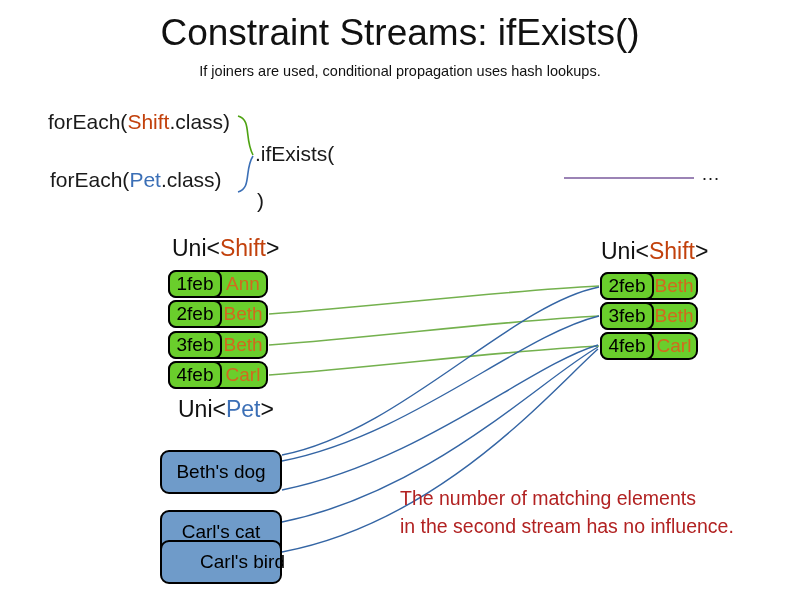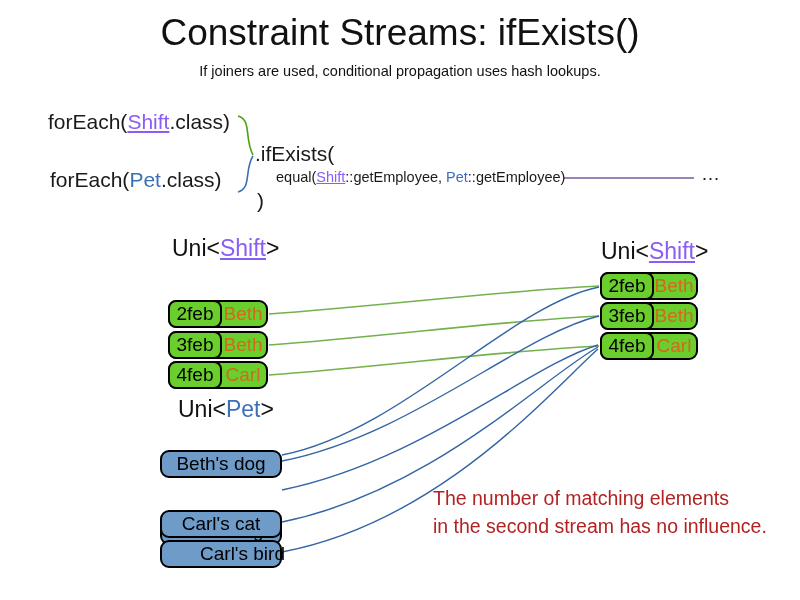--- a/index.html
+++ b/index.html
@@ -6,41 +6,41 @@
   #stage{
     position:relative;width:800px;height:600px;overflow:hidden;background:#ffffff;
     font-family:"Liberation Sans",sans-serif;color:#000;
   }
   #lines{position:absolute;left:0;top:0;z-index:1;}
   .abs{position:absolute;z-index:2;white-space:nowrap;}
   .slide-title{width:800px;text-align:center;top:12px;left:0;font-size:37px;letter-spacing:0px;color:#111;}
   .slide-subtitle{width:800px;text-align:center;top:63px;left:0;font-size:14.5px;color:#111;}
   .code{font-size:21px;color:#1a1a1a;}
   .code-small{font-size:14.5px;color:#1a1a1a;}
-  .green-t{color:#8b5cf6;text-decoration:underline;}
+  .green-t{color:#c2410c;}
   .blue-t{color:#3b6fb6;}
   .orange-t{color:#d2691e;}
   .uni-title{font-size:23px;color:#111;}
   .shift-row{
     display:flex;align-items:stretch;box-sizing:border-box;
     background:#6ace2c;border:2px solid #000;border-radius:9px;height:28px;
   }
   .date-cell{
     box-sizing:border-box;display:flex;align-items:center;justify-content:center;
     background:#6ace2c;border:2px solid #000;border-radius:8px;
     margin:-2px;width:54px;font-size:19px;color:#000;z-index:3;
   }
   .name-cell{
     flex:1;display:flex;align-items:center;justify-content:center;
     font-size:19px;
   }
   .pet-row{
     box-sizing:border-box;display:flex;align-items:center;justify-content:center;
     background:#6f9bc9;border:2px solid #000;border-radius:9px;
-    width:122px;height:28px;font-size:19px;color:#000;
+    width:122px;height:44px;font-size:19px;color:#000;
   }
   .note{font-size:19.5px;line-height:28px;color:#b22222;}
   .ellipsis{font-size:19px;color:#1a1a1a;}
 </style>
 </head>
 <body>
 
 <div id="stage">
 
   <svg id="lines" width="800" height="600" viewBox="0 0 800 600">
@@ -64,28 +64,29 @@
   <div class="abs slide-subtitle">If joiners are used, conditional propagation uses hash lookups.</div>
   <div class="abs slide-title">Constraint Streams: ifExists()</div>
 
   <div class="abs code" style="left:48px;top:110px;">
     <span>forEach(</span><span class="green-t">Shift</span><span>.class)</span>
   </div>
   <div class="abs code" style="left:50px;top:168px;">
     <span>forEach(</span><span class="blue-t">Pet</span><span>.class)</span>
   </div>
   <div class="abs code" style="left:255px;top:142px;">.ifExists(</div>
-  <div class="abs code-small" style="left:276px;top:169px;">
-    <span>equal(</span><span class="green-t">Shift</span><span>::getEmployee, </span><span class="blue-t">Pet</span><span>::getEmployee)</span>
-  </div>
   <div class="abs ellipsis" style="left:701px;top:163px;">…</div>
   <div class="abs code" style="left:257px;top:189px;">)</div>
 
   <div class="abs uni-title" style="left:172px;top:235px;">
     <span>Uni&lt;</span><span class="green-t">Shift</span><span>&gt;</span>
+  </div>
+  <div class="abs shift-row" style="left:168px;top:270px;width:100px;">
+    <div class="date-cell">1feb</div>
+    <div class="name-cell orange-t">Ann</div>
   </div>
   <div class="abs shift-row" style="left:168px;top:300px;width:100px;">
     <div class="date-cell">2feb</div>
     <div class="name-cell orange-t">Beth</div>
   </div>
   <div class="abs shift-row" style="left:168px;top:331px;width:100px;">
     <div class="date-cell">3feb</div>
     <div class="name-cell orange-t">Beth</div>
   </div>
   <div class="abs shift-row" style="left:168px;top:361px;width:100px;">
@@ -110,18 +111,18 @@
   </div>
 
   <div class="abs uni-title" style="left:178px;top:396px;">
     <span>Uni&lt;</span><span class="blue-t">Pet</span><span>&gt;</span>
   </div>
   <div class="abs pet-row" style="left:160px;top:450px;">Beth's dog</div>
   <div class="abs pet-row" style="left:160px;top:480px;margin-top:37px;">Carl's dog</div>
   <div class="abs pet-row" style="left:160px;top:510px;">Carl's cat</div>
   <div class="abs pet-row" style="left:160px;top:540px;padding-left:43px;">Carl's bird</div>
 
-  <div class="abs note" style="left:400px;top:484px;margin-left:33px;">
+  <div class="abs note" style="left:400px;top:484px;">
     <div>The number of matching elements</div>
     <div>in the second stream has no influence.</div>
   </div>
 
 </div>
 
 </body></html>

